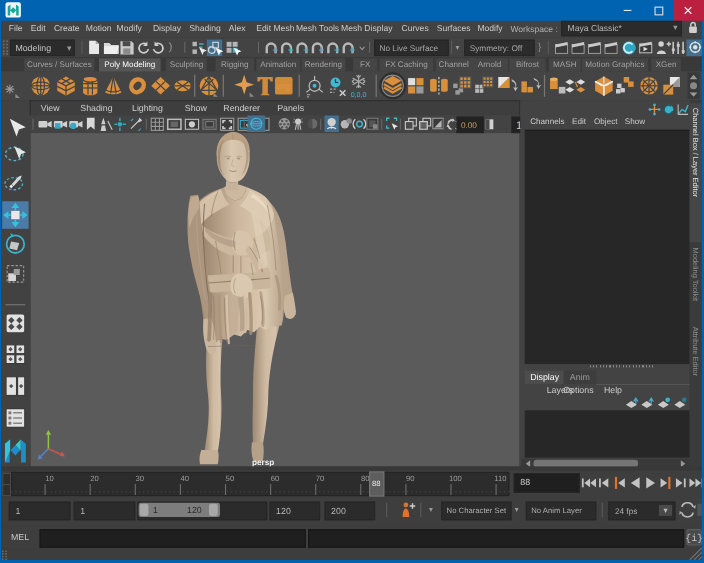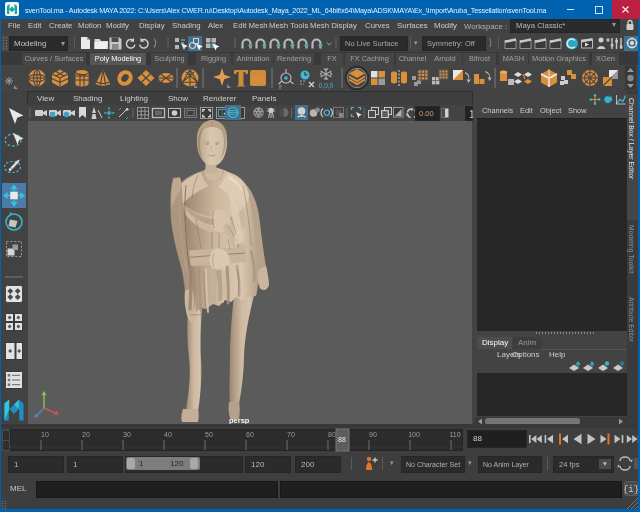--- a/index.html
+++ b/index.html
@@ -10,21 +10,20 @@
 svg{position:absolute;overflow:visible}
 </style></head>
 <body>
 <div id="win">
 
 <div class="a" style="left:0;top:0;width:640px;height:19px;background:#0063b1"></div>
 <svg class="a" style="left:5px;top:2px" width="14" height="14" viewBox="0 0 14 14">
  <rect x="0" y="0" width="14" height="14" rx="2" fill="#f2f5f4"></rect>
  <path d="M2 12 V4 L4.5 2 V7 L7 4.5 L9.5 7 V2 L12 4 V12 H9.7 V7.5 L7 10.2 L4.3 7.5 V12 Z" fill="#19a89c"></path>
 </svg>
-<div class="txt" style="left:25px;top:5.5px;font-size:7.2px;color:#e8f0f8;letter-spacing:-0.18px">svenTool.ma - Autodesk MAYA 2022: C:\Users\Alex CWER.ru\Desktop\Autodesk_Maya_2022_ML_64bit\x64\Maya\ADSK\MAYA\Ex_\Import\Aruba_Tessellation\svenTool.ma</div>
 <div class="a" style="left:567px;top:9px;width:7px;height:1px;background:#e8e8e8"></div>
 <div class="a" style="left:595px;top:6px;width:6px;height:6px;border:1px solid #e0e0e0"></div>
 <div class="a" style="left:612px;top:0;width:28px;height:19px;background:#bc2040"></div>
 <svg class="a" style="left:622px;top:6px" width="7" height="7" viewBox="0 0 7 7">
       <path d="M0.5 0.5 L6.5 6.5 M6.5 0.5 L0.5 6.5" stroke="#f5f5f5" stroke-width="1.1"></path>
     </svg>
 
 <div class="a" style="left:0;top:19px;width:640px;height:15px;background:#424242;border-bottom:1px solid #383838"></div>
 <div id="menus" style="position:absolute;left:0;top:21px;width:640px;height:12px;font-size:7.8px;color:#ccc">
 <span class="txt" style="left:8px">File</span>

